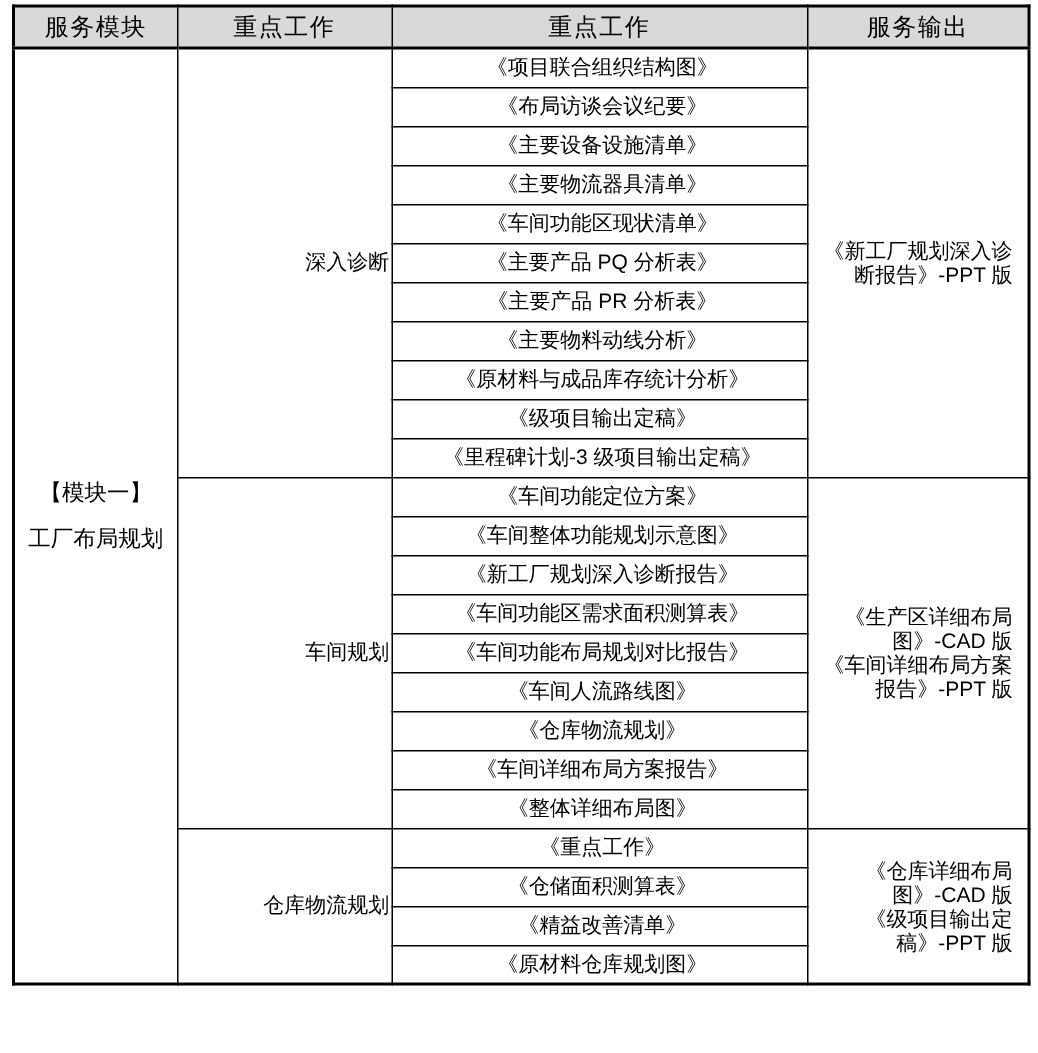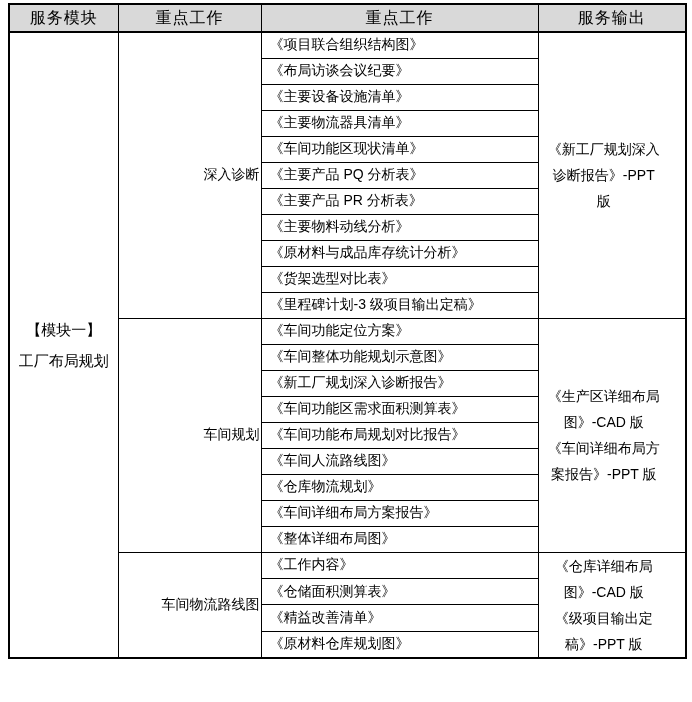--- a/index.html
+++ b/index.html
@@ -57,32 +57,32 @@
   }
   td.module-cell span { display: block; }
   td.focus-cell {
     text-align: right;
     vertical-align: middle;
     font-size: 14px;
   }
   td.work-cell {
     height: 26px;
     font-size: 14px;
-    text-align: left;
+    text-align: center;
     vertical-align: middle;
     padding: 0 4px 0 8px;
     overflow: hidden;
     white-space: nowrap;
   }
   td.output-cell {
     font-size: 14px;
-    text-align: center;
+    text-align: right;
     vertical-align: middle;
-    padding: 0 23px 0 7px;
-    line-height: 26px;
+    padding: 0 10px 0 7px;
+    line-height: 16px;
   }
   td.output-cell span { display: block; }
 </style>
 </head>
 <body>
 
 <div class="page">
   <table class="service-table">
     <colgroup>
       <col class="col-module">
@@ -128,21 +128,21 @@
         <tr>
           <td class="work-cell">《主要产品 PR 分析表》</td>
         </tr>
         <tr>
           <td class="work-cell">《主要物料动线分析》</td>
         </tr>
         <tr>
           <td class="work-cell">《原材料与成品库存统计分析》</td>
         </tr>
         <tr>
-          <td class="work-cell">《货架选型对比表》</td>
+          <td class="work-cell">《级项目输出定稿》</td>
         </tr>
         <tr>
           <td class="work-cell">《里程碑计划-3 级项目输出定稿》</td>
         </tr>
         <tr>
           <td class="focus-cell" rowspan="9">车间规划</td>
           <td class="work-cell">《车间功能定位方案》</td>
           <td class="output-cell" rowspan="9">
             <span>《生产区详细布局图》-CAD 版</span>
             <span>《车间详细布局方案报告》-PPT 版</span>
@@ -166,22 +166,22 @@
         <tr>
           <td class="work-cell">《仓库物流规划》</td>
         </tr>
         <tr>
           <td class="work-cell">《车间详细布局方案报告》</td>
         </tr>
         <tr>
           <td class="work-cell">《整体详细布局图》</td>
         </tr>
         <tr>
-          <td class="focus-cell" rowspan="4">车间物流路线图</td>
-          <td class="work-cell">《工作内容》</td>
+          <td class="focus-cell" rowspan="4">仓库物流规划</td>
+          <td class="work-cell">《重点工作》</td>
           <td class="output-cell" rowspan="4">
             <span>《仓库详细布局图》-CAD 版</span>
             <span>《级项目输出定稿》-PPT 版</span>
           </td>
         </tr>
         <tr>
           <td class="work-cell">《仓储面积测算表》</td>
         </tr>
         <tr>
           <td class="work-cell">《精益改善清单》</td>

